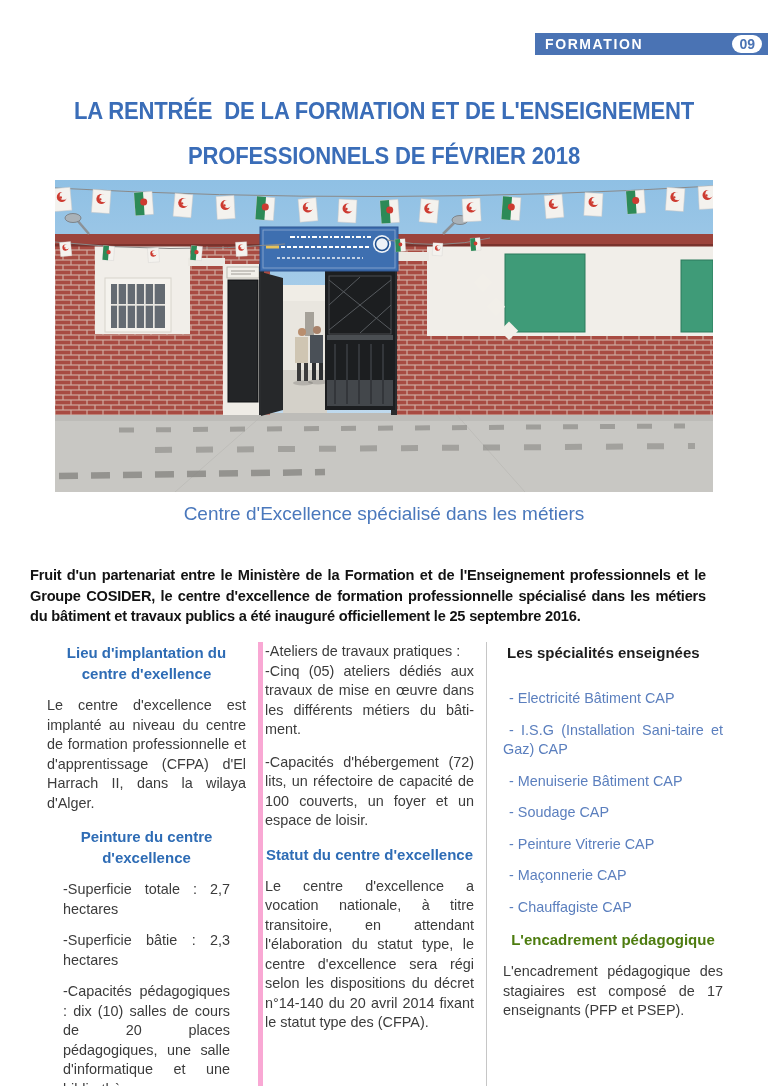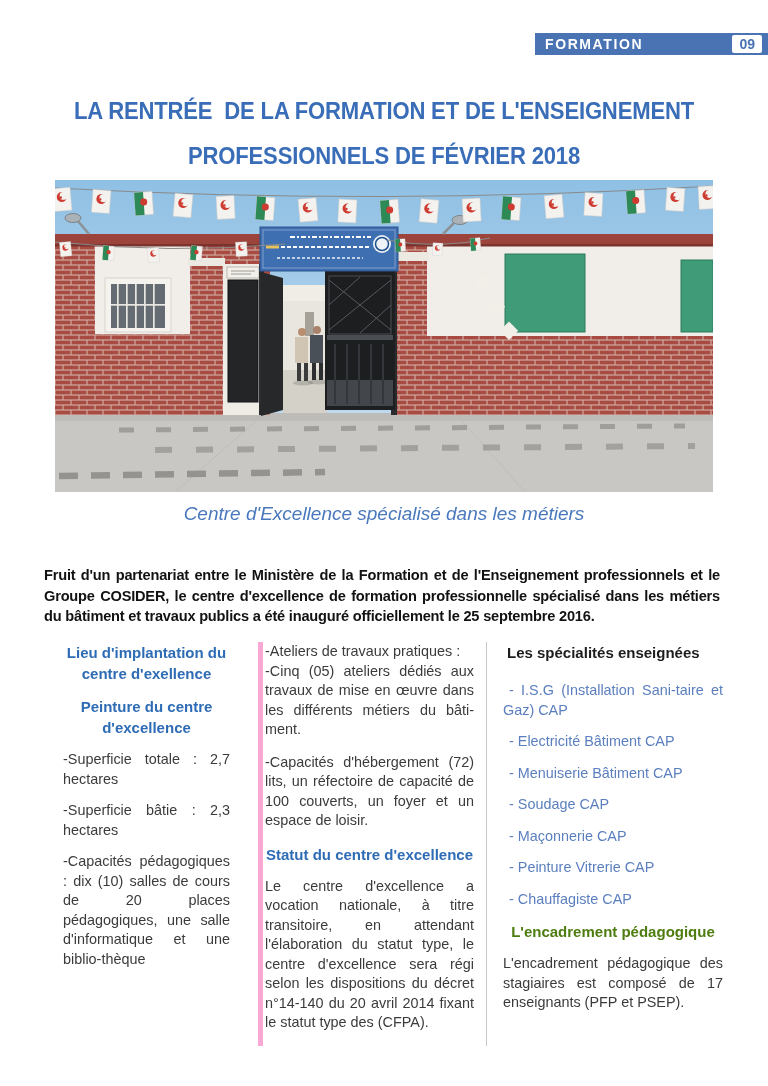--- a/index.html
+++ b/index.html
@@ -12,44 +12,44 @@
   .header-bar {
     position:absolute; top:33px; left:535px; width:233px; height:22px;
     background:#4a73b4; display:flex; align-items:center;gap:20px;
   }
   .section-label {
     flex:1; color:#ffffff; font-weight:bold; font-size:14px;
     letter-spacing:1.6px; padding-left:10px;
   }
   .page-badge {
     background:#ffffff; color:#4a73b4; font-weight:bold; font-size:14px;
-    border-radius:2px; height:18px; line-height:18px; padding:0 7px; margin-right:6px;
+    border-radius:9px; height:18px; line-height:18px; padding:0 7px; margin-right:6px;
   }
 
   
   .title {
     position:absolute; top:88px; left:0; width:768px; text-align:center;
     color:#3a6db8; font-weight:bold; font-size:24px;
     transform:scaleX(.92); transform-origin:center top; letter-spacing:-0.2px;
   }
   .title-line { line-height:45px; white-space:pre; }
 
   
   .photo { position:absolute; top:180px; left:55px; width:658px; height:312px; }
 
   
   .caption {
     position:absolute; top:500px; left:0; width:768px; text-align:center;
     color:#4a78bc; font-size:19px;
   }
-  .caption-line { line-height:28px;font-style:italic; }
+  .caption-line { line-height:28px; }
 
   
   .intro {
-    position:absolute; top:565px; left:44px; width:676px;
+    position:absolute; top:565px; left:30px; width:676px;
     font-size:14.6px; line-height:20.5px; text-align:justify;
     color:#121212; font-weight:bold; letter-spacing:-0.2px;
   }
 
   
   .columns {
     position:absolute; top:642px; left:47px; width:676px;
     display:grid; grid-template-columns:211px 228px 237px;
   }
   .col { font-size:14.4px; line-height:19.5px; color:#3b3b3b; text-align:justify; min-height:404px; }
@@ -61,21 +61,21 @@
     color:#2e6cb5; font-weight:bold; text-align:center;
     font-size:15px; line-height:21px; margin:0 0 12px;
   }
   .mt { margin-top:5px; }
   .para { margin:0 0 13px; }
   .para-tight { margin:0; }
   .list-item { margin:0 16px 12px; }
 
   .spec-heading {
     color:#1d1d1d; font-weight:bold; font-size:15px; line-height:21px;
-    margin:0 0 18px; text-align:left; text-indent:4px;
+    margin:0 0 26px; text-align:left; text-indent:4px;
   }
   .spec-item { color:#5b7fbe; margin:0 0 12px; text-indent:6px; }
   .enc-heading {
     color:#4d7c0f; font-weight:bold; font-size:15px; line-height:21px;
     margin:4px 0 12px; text-align:center;
   }
 </style>
 </head>
 <body>
 
@@ -253,41 +253,42 @@
   <div class="caption">
     <div class="caption-line">Centre d'Excellence spécialisé dans les métiers</div>
   </div>
 
   <div class="intro">Fruit d'un partenariat entre le Ministère de la Formation et de l'Enseignement professionnels et le Groupe COSIDER, le centre d'excellence de formation professionnelle spécialisé dans les métiers du bâtiment et travaux publics a été inauguré officiellement le 25 septembre 2016.</div>
 
   <div class="columns">
 
     <div class="col col-1">
       <div class="col-heading">Lieu d'implantation du centre d'exellence</div>
+      <div class="para">Le centre d'excellence est implanté au niveau du centre de formation professionnelle et d'apprentissage (CFPA) d'El Harrach II, dans la wilaya d'Alger.</div>
       <div class="col-heading mt">Peinture du centre d'excellence</div>
       <div class="list-item">-Superficie totale : 2,7 hectares</div>
       <div class="list-item">-Superficie bâtie : 2,3 hectares</div>
       <div class="list-item">-Capacités pédagogiques : dix (10) salles de cours de 20 places pédagogiques, une salle d'informatique et une biblio-thèque</div>
     </div>
 
     <div class="col col-2">
       <div class="para-tight">-Ateliers de travaux pratiques :</div>
       <div class="para">-Cinq (05) ateliers dédiés aux travaux de mise en œuvre dans les différents métiers du bâti-ment.</div>
       <div class="para">-Capacités d'hébergement (72) lits, un réfectoire de capacité de 100 couverts, un foyer et un espace de loisir.</div>
       <div class="col-heading mt">Statut du centre d'excellence</div>
       <div class="para">Le centre d'excellence a vocation nationale, à titre transitoire, en attendant l'élaboration du statut type, le centre d'excellence sera régi selon les dispositions du décret n°14-140 du 20 avril 2014 fixant le statut type des (CFPA).</div>
     </div>
 
     <div class="col col-3">
       <div class="spec-heading">Les spécialités enseignées</div>
+      <div class="spec-item">- Electricité Bâtiment CAP</div>
       <div class="spec-item">- I.S.G (Installation Sani-taire et Gaz) CAP</div>
-      <div class="spec-item">- Electricité Bâtiment CAP</div>
       <div class="spec-item">- Menuiserie Bâtiment CAP</div>
       <div class="spec-item">- Soudage CAP</div>
+      <div class="spec-item">- Peinture Vitrerie CAP</div>
       <div class="spec-item">- Maçonnerie CAP</div>
-      <div class="spec-item">- Peinture Vitrerie CAP</div>
       <div class="spec-item">- Chauffagiste CAP</div>
       <div class="enc-heading">L'encadrement pédagogique</div>
       <div class="para">L'encadrement pédagogique des stagiaires est composé de 17 enseignants (PFP et PSEP).</div>
     </div>
 
   </div>
 </div>
 
 </body></html>

